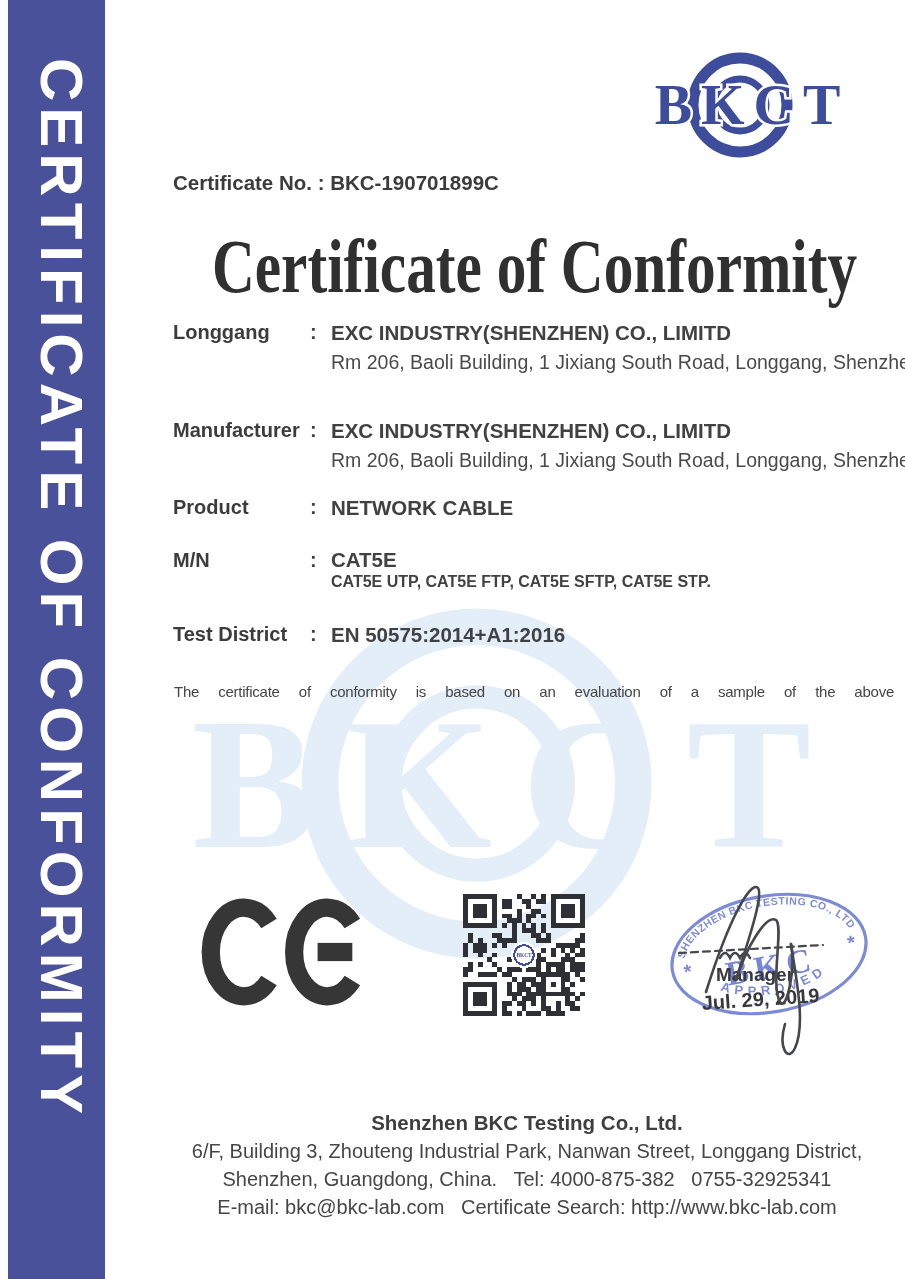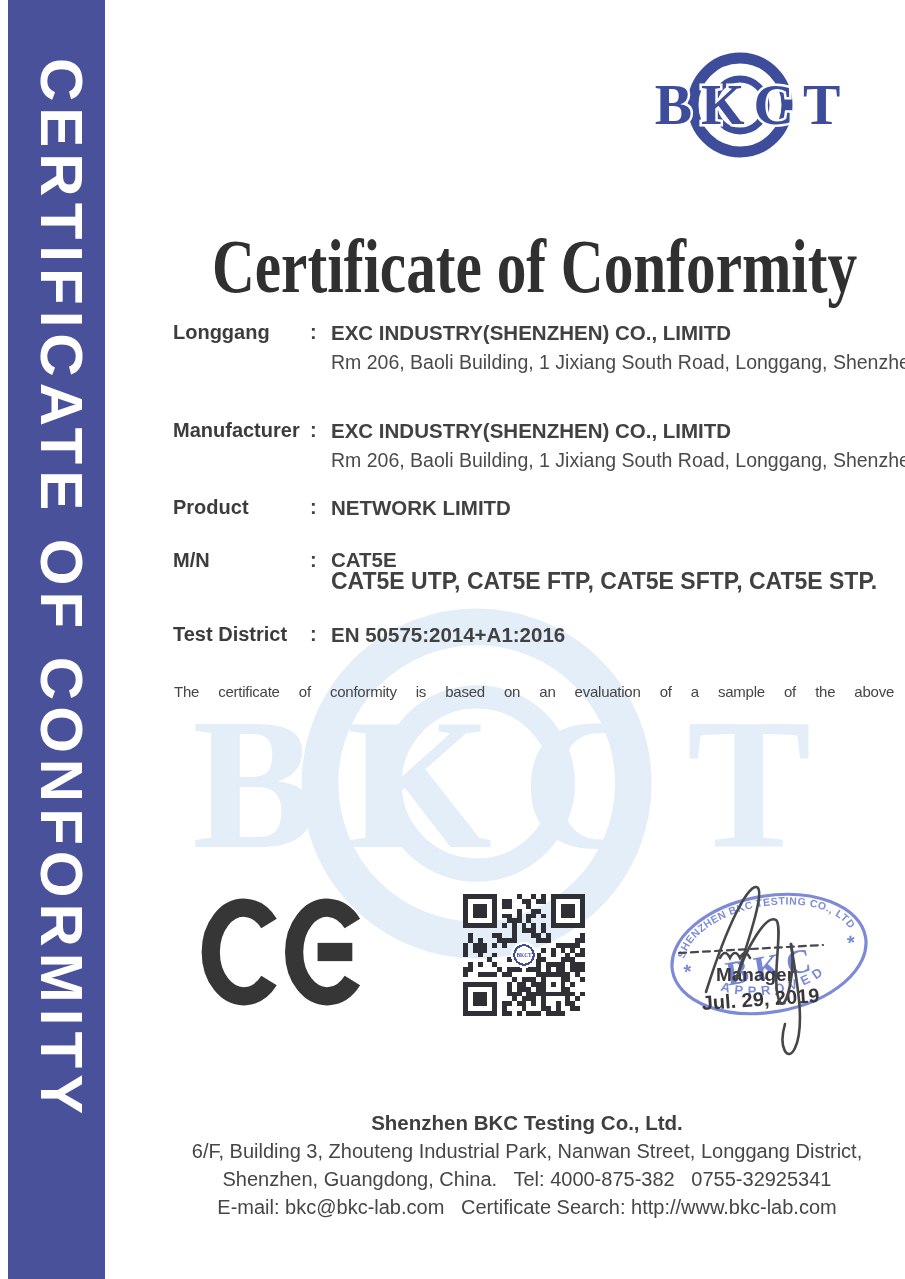--- a/index.html
+++ b/index.html
@@ -20,21 +20,21 @@
   #title .inner{display:inline-block;transform:scaleX(.78);transform-origin:50% 50%;
      font-family:"Liberation Serif","DejaVu Serif",serif;font-weight:bold;font-size:76px;
      line-height:78px;color:#303030;white-space:nowrap;}
   
   .row{position:absolute;left:173px;width:720px;z-index:2;}
   .flabel{position:absolute;left:0;top:0;font-size:20px;font-weight:bold;color:#3C3C3C;white-space:nowrap;}
   .fcolon{position:absolute;left:137px;top:0;font-size:20px;font-weight:bold;color:#414141;}
   .fval{position:absolute;left:158px;top:0;}
   .v1{font-size:20.5px;font-weight:bold;color:#414141;line-height:24px;white-space:nowrap;}
   .v1.tight{line-height:21px;}
-  .v2{font-size:23px;font-weight:bold;color:#414141;line-height:23px;white-space:nowrap;}
+  .v2{font-size:16px;font-weight:bold;color:#414141;line-height:23px;white-space:nowrap;}
   .vsub{font-size:19.5px;color:#4A4A4A;margin-top:5px;line-height:24px;white-space:nowrap;}
   
   #para{position:absolute;left:174px;top:676px;width:720px;z-index:2;}
   #para .pline{font-size:15px;letter-spacing:-0.25px;color:#454545;line-height:32px;white-space:nowrap;}
   #para .pjust{text-align:justify;text-align-last:justify;white-space:normal;}
   
   #ce{position:absolute;left:196px;top:897px;width:165px;height:110px;z-index:2;}
   #qr{position:absolute;left:463px;top:894px;width:122px;height:122px;z-index:2;}
   #stamp{position:absolute;left:628px;top:852px;width:252px;height:235px;z-index:3;}
   #sig{position:absolute;left:628px;top:852px;width:252px;height:235px;z-index:6;}
@@ -65,20 +65,21 @@
   </div>
 
   <svg id="logo" viewBox="0 0 210 110">
     <g>
       <circle cx="92" cy="55" r="47" fill="none" stroke="#3E4C9C" stroke-width="11"></circle>
       <circle cx="92" cy="55" r="26" fill="none" stroke="#3E4C9C" stroke-width="7"></circle>
     </g>
     <text x="104" y="74" text-anchor="middle" font-family="Liberation Serif, DejaVu Serif, serif" font-weight="bold" font-size="56" letter-spacing="9" fill="#3E4C9C" stroke="#ffffff" stroke-width="5" paint-order="stroke">BKCT</text>
   </svg>
 
+  <div id="certno">Certificate No. : BKC-190701899C</div>
 
   <div id="title">
     <span class="inner">Certificate of Conformity</span>
   </div>
 
   <div class="row" style="top:321px">
     <div class="flabel">Longgang</div>
     <div class="fcolon">:</div>
     <div class="fval">
       <div class="v1">EXC INDUSTRY(SHENZHEN) CO., LIMITD</div>
@@ -92,21 +93,21 @@
     <div class="fval">
       <div class="v1">EXC INDUSTRY(SHENZHEN) CO., LIMITD</div>
       <div class="vsub">Rm 206, Baoli Building, 1 Jixiang South Road, Longgang, Shenzhen</div>
     </div>
   </div>
 
   <div class="row" style="top:496px">
     <div class="flabel">Product</div>
     <div class="fcolon">:</div>
     <div class="fval">
-      <div class="v1">NETWORK LIMITD</div>
+      <div class="v1">NETWORK CABLE</div>
     </div>
   </div>
 
   <div class="row" style="top:549px">
     <div class="flabel">M/N</div>
     <div class="fcolon">:</div>
     <div class="fval">
       <div class="v1 tight">CAT5E</div>
       <div class="v2">CAT5E UTP, CAT5E FTP, CAT5E SFTP, CAT5E STP.</div>
     </div>

